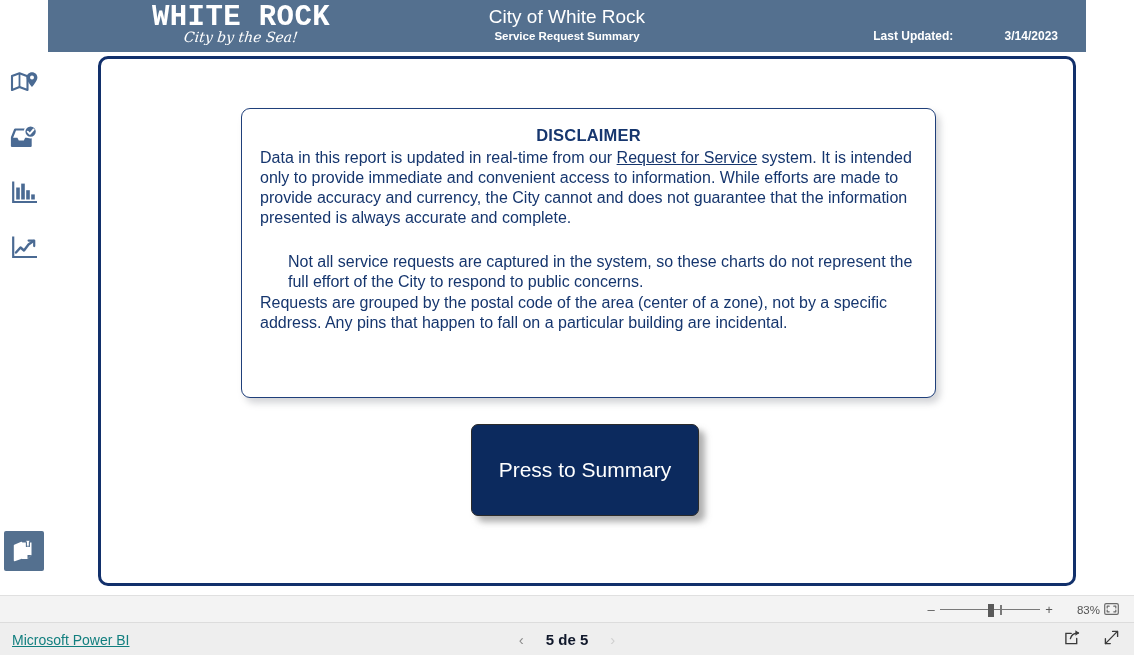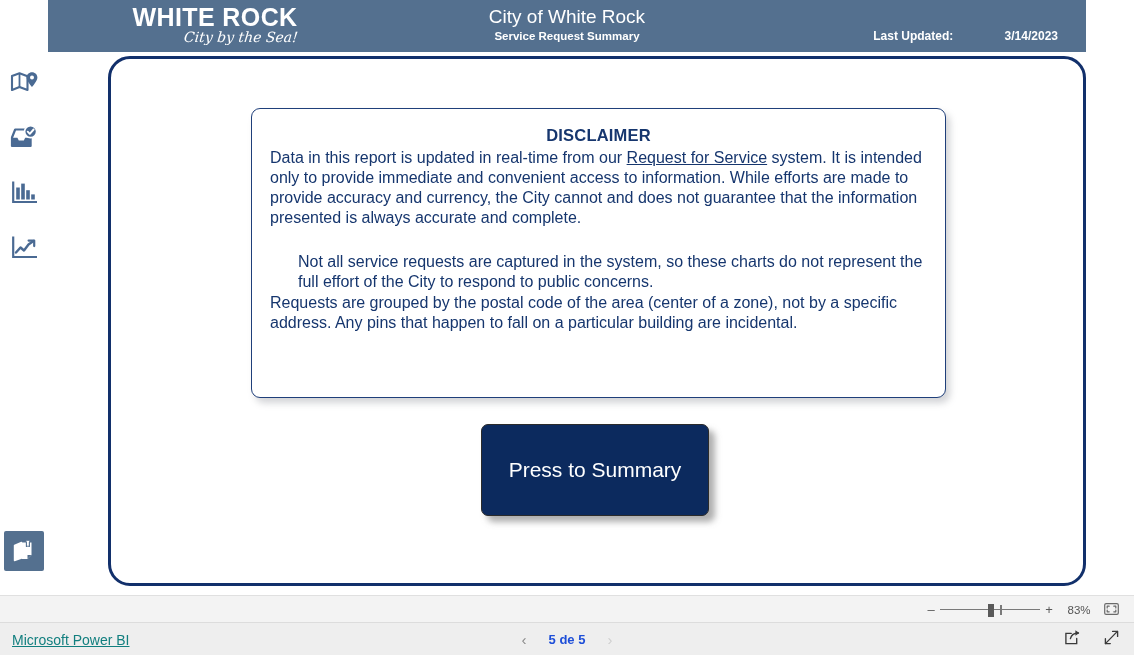--- a/index.html
+++ b/index.html
@@ -33,26 +33,27 @@
   .logo-block {
     position: absolute;
     left: 52px;
     top: 4px;
     width: 230px;
     height: 46px;
     color: #ffffff;
     text-align: center;
   }
   .logo-main {
-    font-family: Liberation Sans, sans-serif;
+    font-family: Liberation Mono, monospace;
     font-weight: 700;
-    font-size: 25px;
+    font-size: 29px;
     letter-spacing: 0.4px;
     line-height: 27px;
     white-space: nowrap;
+    text-align: right;
   }
   .logo-tag {
     font-family: "DejaVu Serif", serif;
     font-style: italic;
     font-size: 14px;
     line-height: 16px;
     margin-top: -2px;
     margin-left: 52px;
     white-space: nowrap;
     transform: skewX(-6deg);
@@ -113,27 +114,27 @@
   }
   .nav-item svg { display: block; }
   .nav-item.active {
     background: #54708f;
     border-radius: 2px;
   }
 
   
   .canvas {
     position: absolute;
-    left: 108px;
+    left: 98px;
     top: 56px;
     width: 978px;
     height: 530px;
     background: #ffffff;
     border: 3px solid #12306b;
-    border-radius: 22px;
+    border-radius: 10px;
   }
 
   
   .disclaimer-card {
     position: absolute;
     left: 140px;
     top: 49px;
     width: 695px;
     height: 290px;
     background: #ffffff;
@@ -239,21 +240,21 @@
   .zoom-tick {
     position: absolute;
     left: 60px;
     top: 2px;
     width: 1.5px;
     height: 10px;
     background: #7a7a7a;
   }
   .zoom-pct {
     width: 42px;
-    text-align: center;
+    text-align: right;
     color: #555555;
     font-size: 11.5px;
   }
   .fit-btn {
     width: 22px;
     display: flex;
     align-items: center;
     justify-content: center;
     cursor: pointer;
   }
@@ -289,22 +290,22 @@
   .pager > * { pointer-events: auto; }
   .pager-arrow {
     font-size: 15px;
     color: #8a8a8a;
     cursor: pointer;
     user-select: none;
     line-height: 15px;
   }
   .pager-arrow.disabled { color: #cfcfcf; cursor: default; }
   .pager-label {
-    font-size: 13px;
-    color: #1d4ed8;
+    font-size: 15px;
+    color: #0f172a;
     font-weight: 700;
     white-space: nowrap;
   }
   .footer-icons {
     position: absolute;
     right: 14px;
     top: 0;
     height: 33px;
     display: flex;
     align-items: center;

